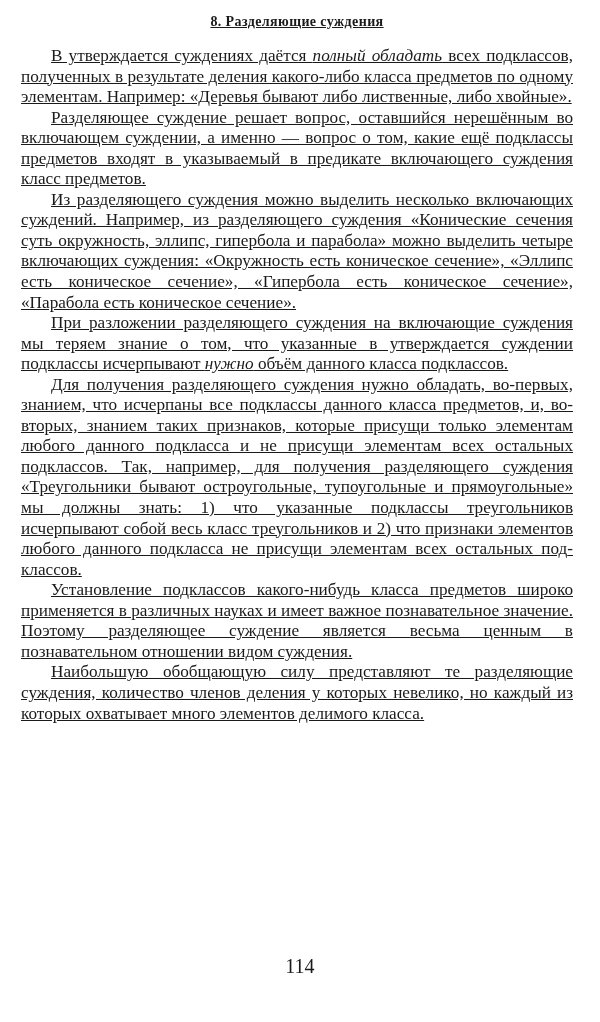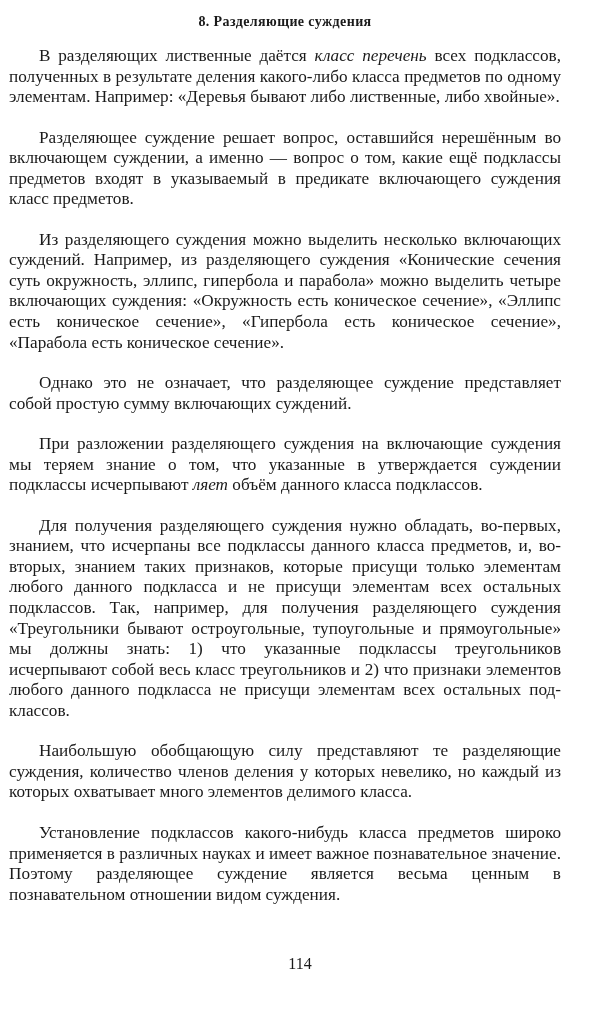--- a/index.html
+++ b/index.html
@@ -1,64 +1,64 @@
 <!DOCTYPE html>
 <html><head>
 <meta charset="utf-8">
 <style>
   html, body { margin: 0; padding: 0; background: #ffffff; }
   body { width: 600px; height: 1022px; overflow: hidden; position: relative; }
   .page {
-    position: absolute; left: 9px; top: 0; width: 552px;
+    position: absolute; left: 21px; top: 0; width: 552px;
     font-family: "Liberation Serif", serif;
     color: #1a1a1a;
+    text-decoration: underline;
   }
   .heading {
     margin: 10px 0 0 0;
     text-align: center;
     font-weight: bold;
     font-size: 14px;
     letter-spacing: 0.4px;
     line-height: 24px;
   }
   .para {
     margin: 0;
     font-size: 17.2px;
     line-height: 20.55px;
     text-align: justify;
     text-indent: 30px;
     hyphens: manual;
   }
   .para .it { font-style: italic; }
   .p0 { margin-top: 12px; }
-  .p1, .p2, .p3, .p4, .p5, .p6, .p7, .p8 { margin-top: 20px; }
+  .p1, .p2, .p3, .p4, .p5, .p6, .p7, .p8 { margin-top: 0; }
   .page-number {
     position: absolute; left: 0; width: 600px; top: 955px;
     text-align: center;
     font-family: "Liberation Serif", serif;
-    font-size: 16px; color: #1a1a1a;
+    font-size: 20px; color: #1a1a1a;
   }
 </style>
 </head>
 <body>
 
 <div class="page">
   <h3 class="heading">8. Разделяющие суждения</h3>
 
-  <p class="para p0"><span>В разделяющих лиственные даётся </span><span class="it">класс перечень</span><span> всех под­классов, полученных в результате деления какого-либо класса предметов по одному элементам. Например: «Деревья бывают либо лиственные, либо хвойные».</span></p>
+  <p class="para p0"><span>В утверждается суждениях даётся </span><span class="it">полный обладать</span><span> всех под­классов, полученных в результате деления какого-либо класса предметов по одному элементам. Например: «Деревья бывают либо лиственные, либо хвойные».</span></p>
 
   <p class="para p1">Разделяющее суждение решает вопрос, оставшийся нерешён­ным во включающем суждении, а именно — вопрос о том, какие ещё подклассы предметов входят в указываемый в предикате вклю­чающего суждения класс предметов.</p>
 
   <p class="para p2">Из разделяющего суждения можно выделить несколько вклю­чающих суждений. Например, из разделяющего суждения «Кони­ческие сечения суть окружность, эллипс, гипербола и парабола» можно выделить четыре включающих суждения: «Окружность есть коническое сечение», «Эллипс есть коническое сечение», «Ги­пербола есть коническое сечение», «Парабола есть коническое сечение».</p>
 
-  <p class="para p3">Однако это не означает, что разделяющее суждение представ­ляет собой простую сумму включающих суждений.</p>
 
-  <p class="para p4"><span>При разложении разделяющего суждения на включающие суждения мы теряем знание о том, что указанные в утверждается суждении подклассы исчерпывают </span><span class="it">ляет</span><span> объём данного класса подклассов.</span></p>
+  <p class="para p4"><span>При разложении разделяющего суждения на включающие суждения мы теряем знание о том, что указанные в утверждается суждении подклассы исчерпывают </span><span class="it">нужно</span><span> объём данного класса подклассов.</span></p>
 
   <p class="para p5">Для получения разделяющего суждения нужно обладать, во-первых, знанием, что исчерпаны все подклассы данного класса предметов, и, во-вторых, знанием таких признаков, которые при­сущи только элементам любого данного подкласса и не присущи элементам всех остальных подклассов. Так, например, для полу­чения разделяющего суждения «Треугольники бывают остро­угольные, тупоугольные и прямоугольные» мы должны знать: 1) что указанные подклассы треугольников исчерпывают собой весь класс треугольников и 2) что признаки элементов любого данного подкласса не присущи элементам всех остальных под­классов.</p>
 
+  <p class="para p6">Установление подклассов какого-нибудь класса предметов широко применяется в различных науках и имеет важное познавательное значение. Поэтому разделяющее суждение является весьма ценным в познавательном отношении видом суждения.</p>
+
   <p class="para p7">Наибольшую обобщающую силу представляют те разделяю­щие суждения, количество членов деления у которых невелико, но каждый из которых охватывает много элементов делимого класса.</p>
-
-  <p class="para p6">Установление подклассов какого-нибудь класса предметов широко применяется в различных науках и имеет важное познавательное значение. Поэтому разделяющее суждение является весьма ценным в познавательном отношении видом суждения.</p>
 
 </div>
 
 <div class="page-number">114</div>
 
 </body></html>

